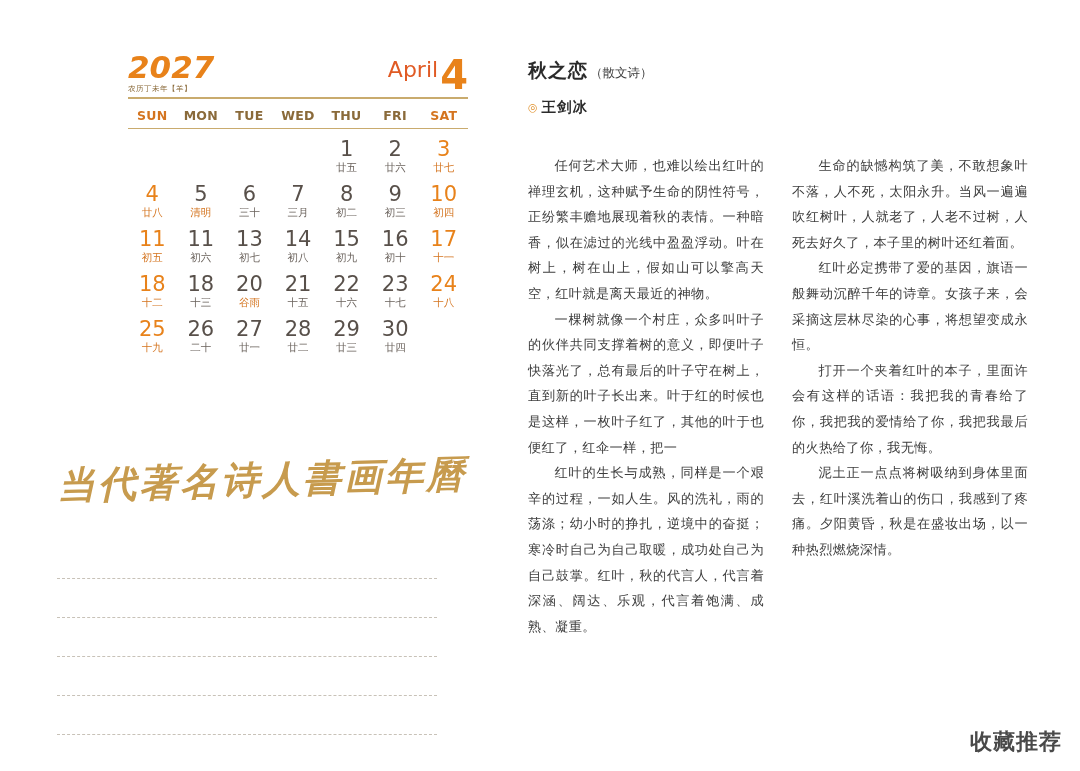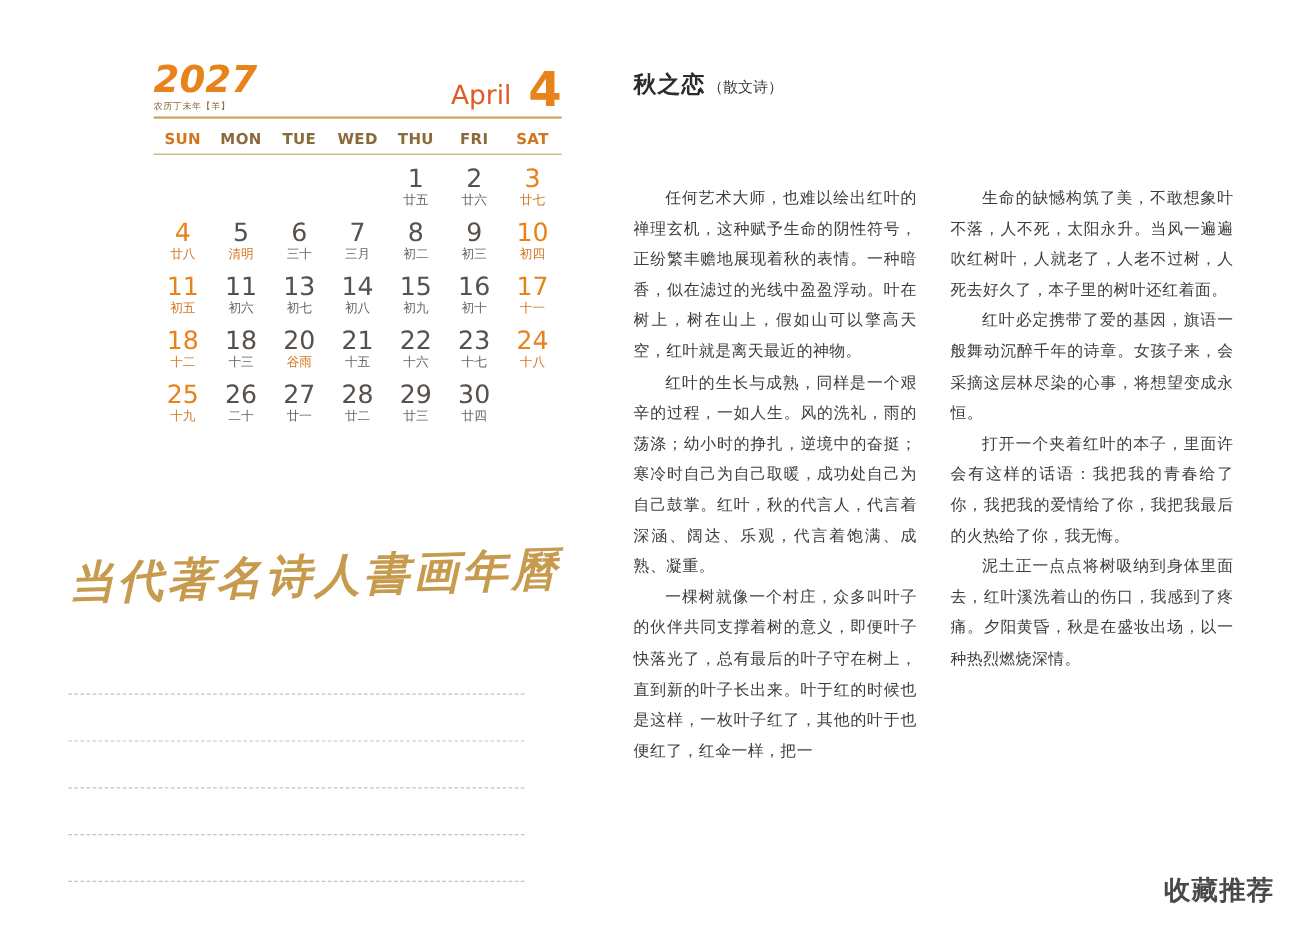--- a/index.html
+++ b/index.html
@@ -45,22 +45,22 @@
     letter-spacing: 0px;
   }
   .cal-year-sub {
     font-size: 7.5px;
     color: #8a6a3a;
     letter-spacing: 0.5px;
     margin-top: 2px;
   }
   .cal-month-wrap {
     display: flex;
-    align-items: flex-end;
-    gap: 14px;
+    align-items: flex-start;
+    gap: 2px;
   }
   .cal-month-en {
     font-family: "DejaVu Sans", sans-serif;
     font-size: 22px;
     color: #e05a24;
   }
   .cal-month-num {
     font-family: "DejaVu Sans", sans-serif;
     font-size: 40px;
     font-weight: bold;
@@ -391,25 +391,28 @@
       <div class="ln"></div>
       <div class="ln"></div>
       <div class="ln"></div>
     </div>
 
   <div class="article">
     <div class="art-title-row">
       <div class="art-title">秋之恋</div>
       <div class="art-kind">（散文诗）</div>
     </div>
+    <div class="art-author">
+      <span class="mark">◎</span><span>王剑冰</span>
+    </div>
     <div class="cols">
         <div class="col">
           <p>任何艺术大师，也难以绘出红叶的禅理玄机，这种赋予生命的阴性符号，正纷繁丰赡地展现着秋的表情。一种暗香，似在滤过的光线中盈盈浮动。叶在树上，树在山上，假如山可以擎高天空，红叶就是离天最近的神物。</p>
+          <p>一棵树就像一个村庄，众多叫叶子的伙伴共同支撑着树的意义，即便叶子快落光了，总有最后的叶子守在树上，直到新的叶子长出来。叶于红的时候也是这样，一枚叶子红了，其他的叶于也便红了，红伞一样，把一</p>
           <p>红叶的生长与成熟，同样是一个艰辛的过程，一如人生。风的洗礼，雨的荡涤；幼小时的挣扎，逆境中的奋挺；寒冷时自己为自己取暖，成功处自己为自己鼓掌。红叶，秋的代言人，代言着深涵、阔达、乐观，代言着饱满、成熟、凝重。</p>
-          <p>一棵树就像一个村庄，众多叫叶子的伙伴共同支撑着树的意义，即便叶子快落光了，总有最后的叶子守在树上，直到新的叶子长出来。叶于红的时候也是这样，一枚叶子红了，其他的叶于也便红了，红伞一样，把一</p>
         </div>
         <div class="col">
           <p>生命的缺憾构筑了美，不敢想象叶不落，人不死，太阳永升。当风一遍遍吹红树叶，人就老了，人老不过树，人死去好久了，本子里的树叶还红着面。</p>
           <p>红叶必定携带了爱的基因，旗语一般舞动沉醉千年的诗章。女孩子来，会采摘这层林尽染的心事，将想望变成永恒。</p>
           <p>打开一个夹着红叶的本子，里面许会有这样的话语：我把我的青春给了你，我把我的爱情给了你，我把我最后的火热给了你，我无悔。</p>
           <p>泥土正一点点将树吸纳到身体里面去，红叶溪洗着山的伤口，我感到了疼痛。夕阳黄昏，秋是在盛妆出场，以一种热烈燃烧深情。</p>
         </div>
       </div>
   </div>
 

